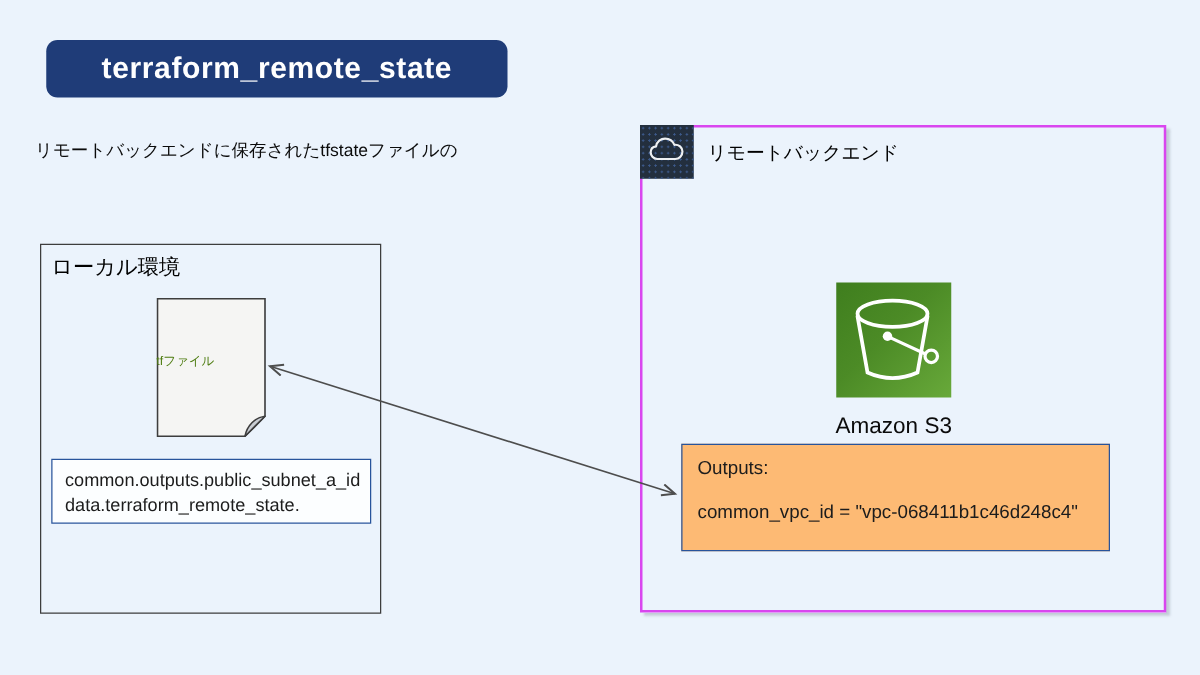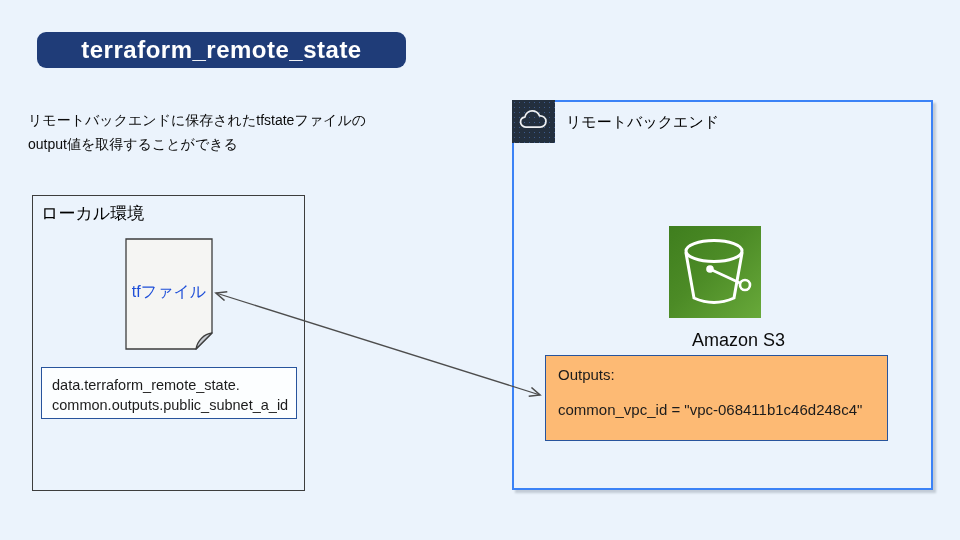--- a/index.html
+++ b/index.html
@@ -13,21 +13,21 @@
     position: relative;
     width: 960px;
     height: 540px;
     background: #ebf3fc;
   }
 
   
   .title-banner {
     position: absolute;
     left: 37px; top: 32px;
-    width: 369px; height: 36px;
+    width: 369px; height: 46px;
     background: #1f3c78;
     border-radius: 9px;
     display: flex; align-items: center; justify-content: center;
     color: #ffffff;
     font-size: 24px;
     font-weight: bold;
     letter-spacing: 0.5px;
   }
 
   
@@ -57,42 +57,42 @@
   .tf-file {
     position: absolute;
     left: 92px; top: 42px;
     width: 88px; height: 112px;
   }
   .tf-file svg { display: block; width: 100%; height: 100%; }
   .tf-file-label {
     position: absolute;
     left: 0; top: 44px;
     width: 100%;
-    text-align: center;
-    font-size: 16px;
-    color: #1d4ed8;
+    text-align: left;
+    font-size: 10px;
+    color: #4d7c0f;
   }
   .code-box {
     position: absolute;
     left: 8px; top: 171px;
     width: 256px; height: 52px;
     background: #fcfeff;
     border: 1.5px solid #28549c;
     padding: 7px 10px;
     font-size: 14.5px;
     line-height: 20px;
     color: #1c1c1c;
   }
 
   
   .remote-box {
     position: absolute;
     left: 512px; top: 100px;
     width: 421px; height: 390px;
-    border: 2px solid #3b82f6;
+    border: 2px solid #d946ef;
     box-shadow: 3px 3px 2px rgba(130,140,152,0.38);
   }
   .remote-icon-square {
     position: absolute;
     left: -2px; top: -2px;
     width: 43px; height: 43px;
     background-color: #232f3e;
     background-image: radial-gradient(circle, #3c5a8c 0.8px, transparent 1px);
     background-size: 5px 5px;
     display: flex; align-items: center; justify-content: center;
@@ -107,21 +107,21 @@
     position: absolute;
     left: 155px; top: 124px;
     width: 92px; height: 92px;
     background: linear-gradient(135deg, #3f7e1e 0%, #4c8b26 45%, #68a93a 100%);
   }
   .s3-icon svg { display: block; width: 100%; height: 100%; }
   .s3-label {
     position: absolute;
     left: 131px; top: 228px;
     width: 140px;
-    text-align: right;
+    text-align: center;
     font-size: 18px;
     color: #0b0b0b;
   }
   .outputs-box {
     position: absolute;
     left: 31px; top: 253px;
     width: 343px; height: 86px;
     background: #fdba74;
     border: 1.5px solid #28549c;
     padding: 9px 12px;
@@ -143,39 +143,38 @@
 <body>
 
 <div class="canvas">
 
   <div class="title-banner">
     <span>terraform_remote_state</span>
   </div>
 
   <div class="description">
     <div>リモートバックエンドに保存されたtfstateファイルの</div>
-    <div>output値を取得することができる</div>
   </div>
 
   <div class="local-box">
     <div class="local-box-label">ローカル環境</div>
 
     <div class="tf-file">
       <span>
         <svg viewBox="0 0 88 112" xmlns="http://www.w3.org/2000/svg">
           <path d="M1,1 H87 V95 L71,111 H1 Z" fill="#f5f5f3" stroke="#3d3d3d" stroke-width="1.3"></path>
           <path d="M87,95 C79,96 72.5,102.5 71,111 L87,95 Z" fill="#c9cdd3" stroke="#3d3d3d" stroke-width="1.3" stroke-linejoin="round"></path>
         </svg>
       </span>
       <div class="tf-file-label">tfファイル</div>
     </div>
 
     <div class="code-box">
+      <div>common.outputs.public_subnet_a_id</div>
       <div>data.terraform_remote_state.</div>
-      <div>common.outputs.public_subnet_a_id</div>
     </div>
   </div>
 
   <div class="remote-box">
     <div class="remote-icon-square">
       <span>
         <svg width="31" height="23" viewBox="0 0 32 24" xmlns="http://www.w3.org/2000/svg">
           <path d="M8,20 C4.5,20 2.5,17 2.5,14.5 C2.5,11.8 4.3,9.8 7,9.5 C7.5,5.5 11,3 14.5,3 C18,3 21,5 22.3,8.2 C25.8,7.8 29,10.3 29,13.8 C29,17.2 26.5,20 23,20 Z" fill="none" stroke="#eef0f2" stroke-width="1.8" stroke-linejoin="round" stroke-linecap="round"></path>
         </svg>
       </span>

